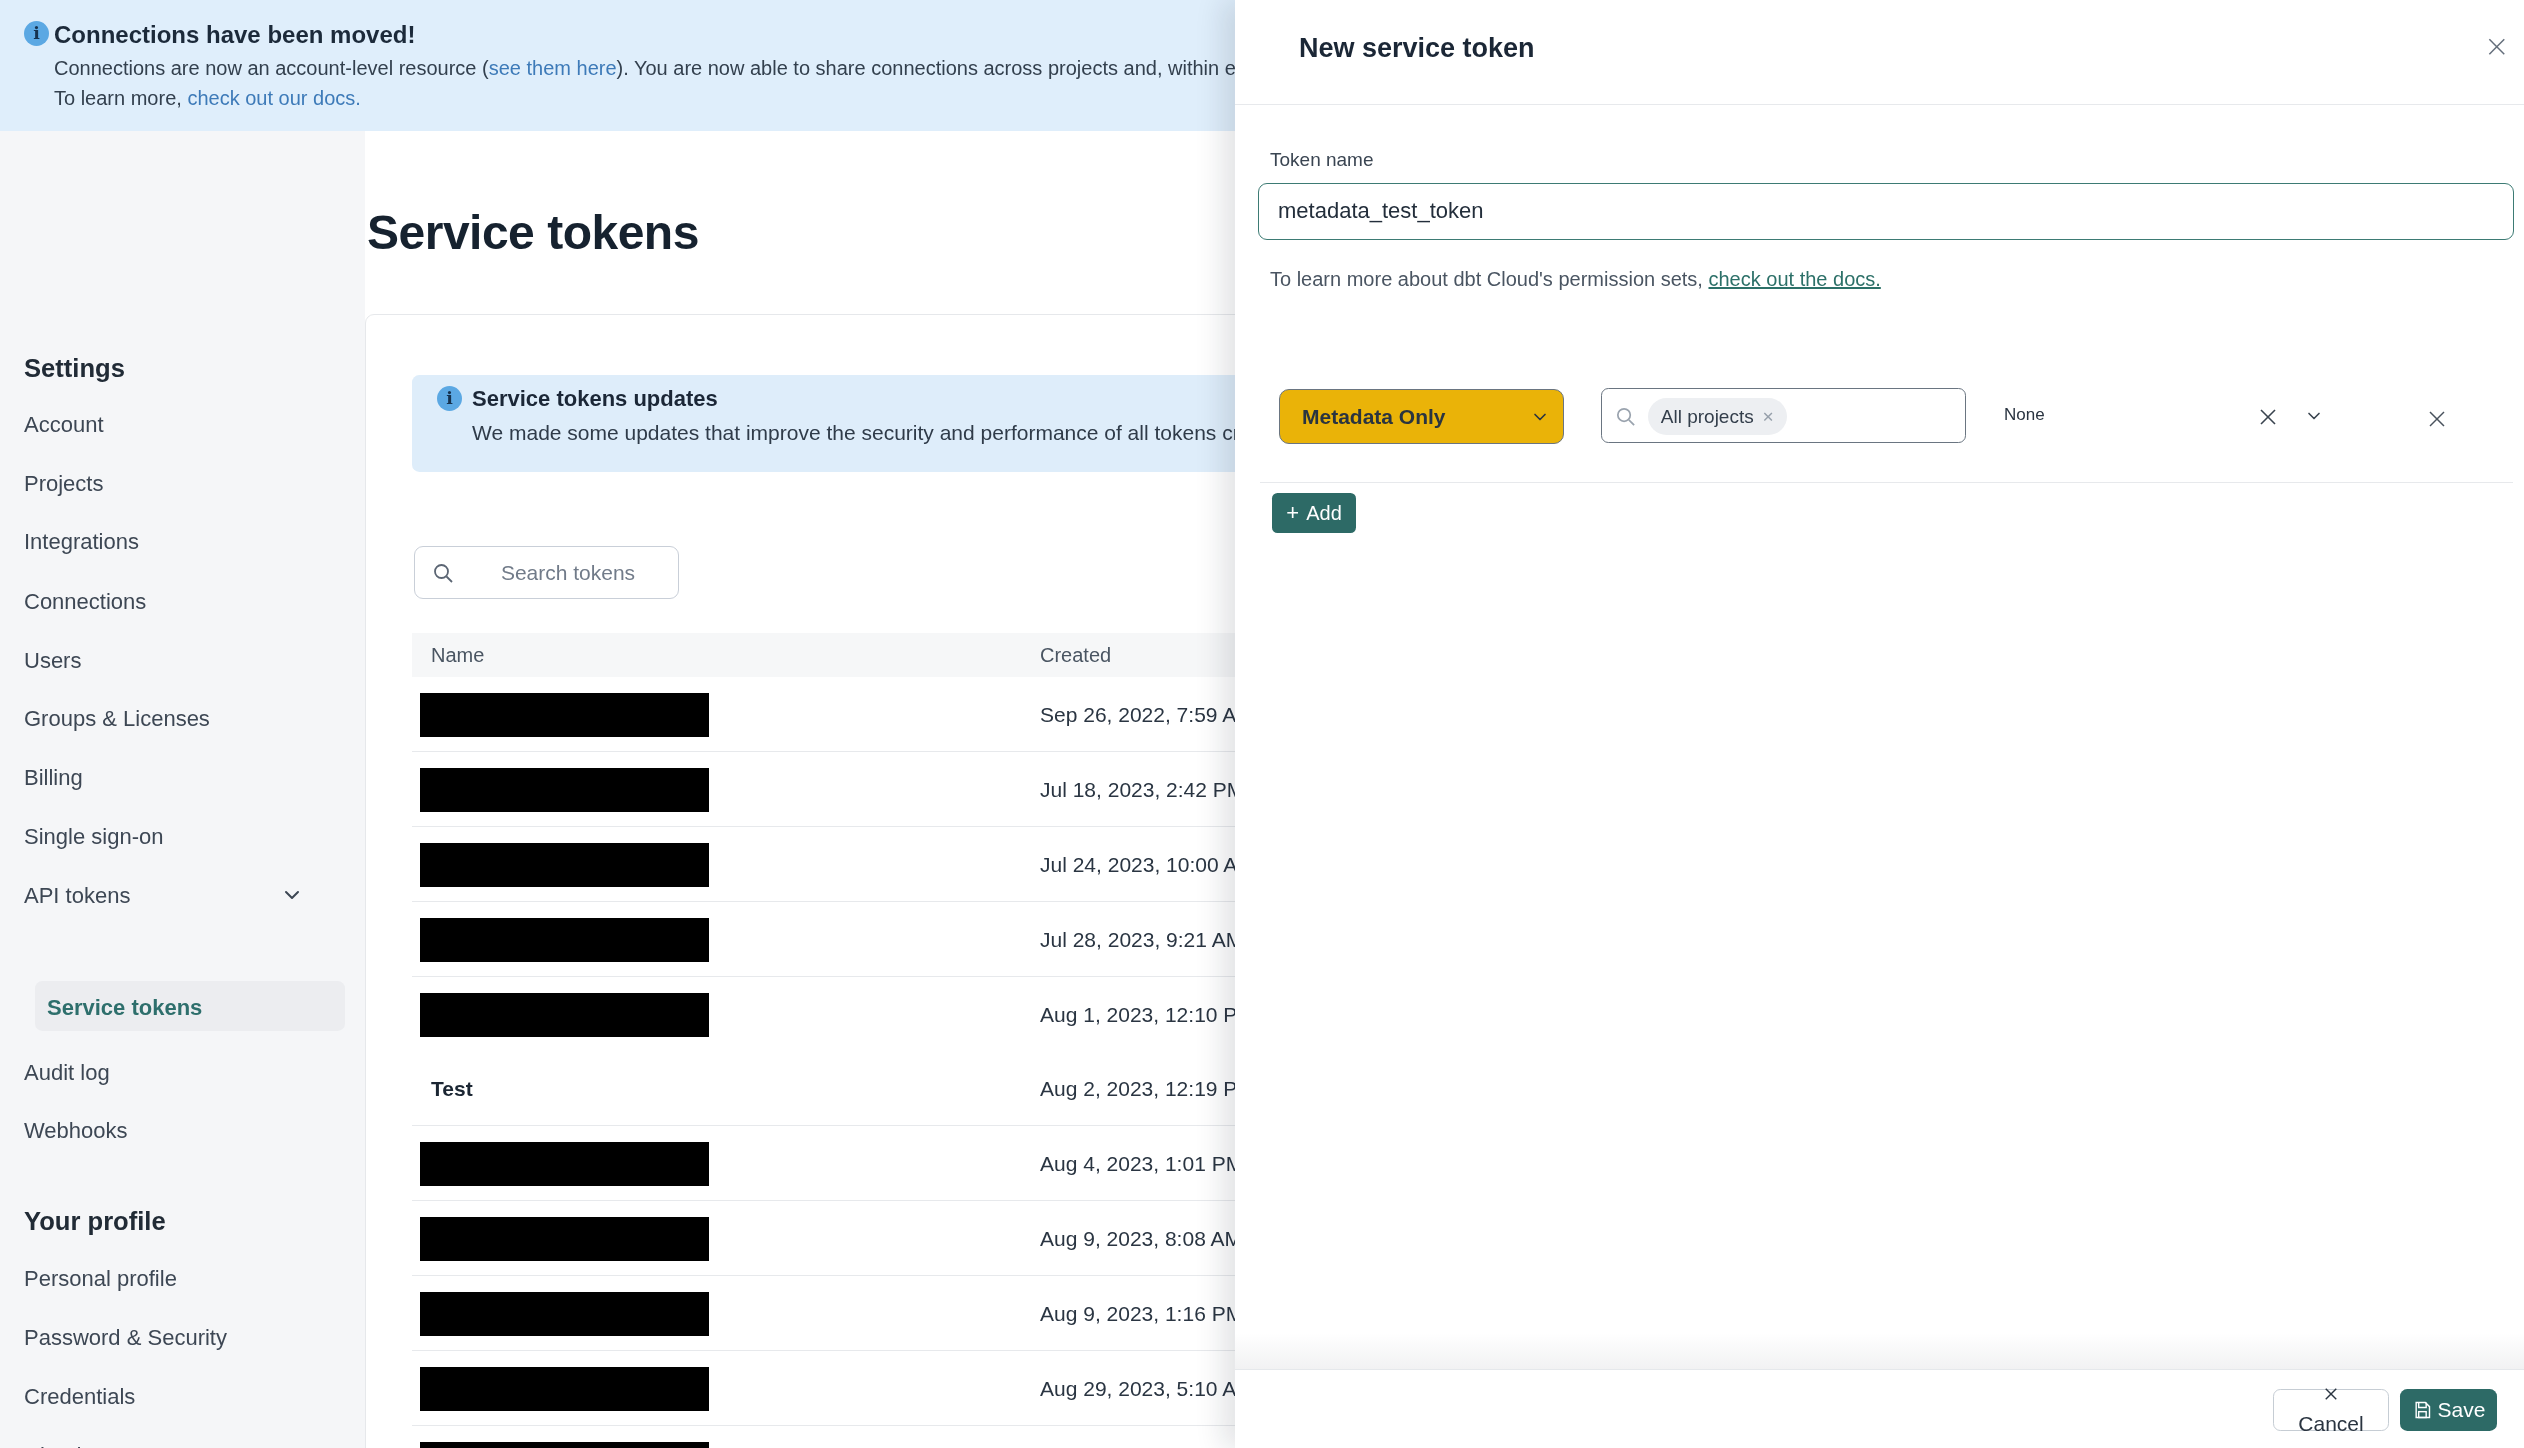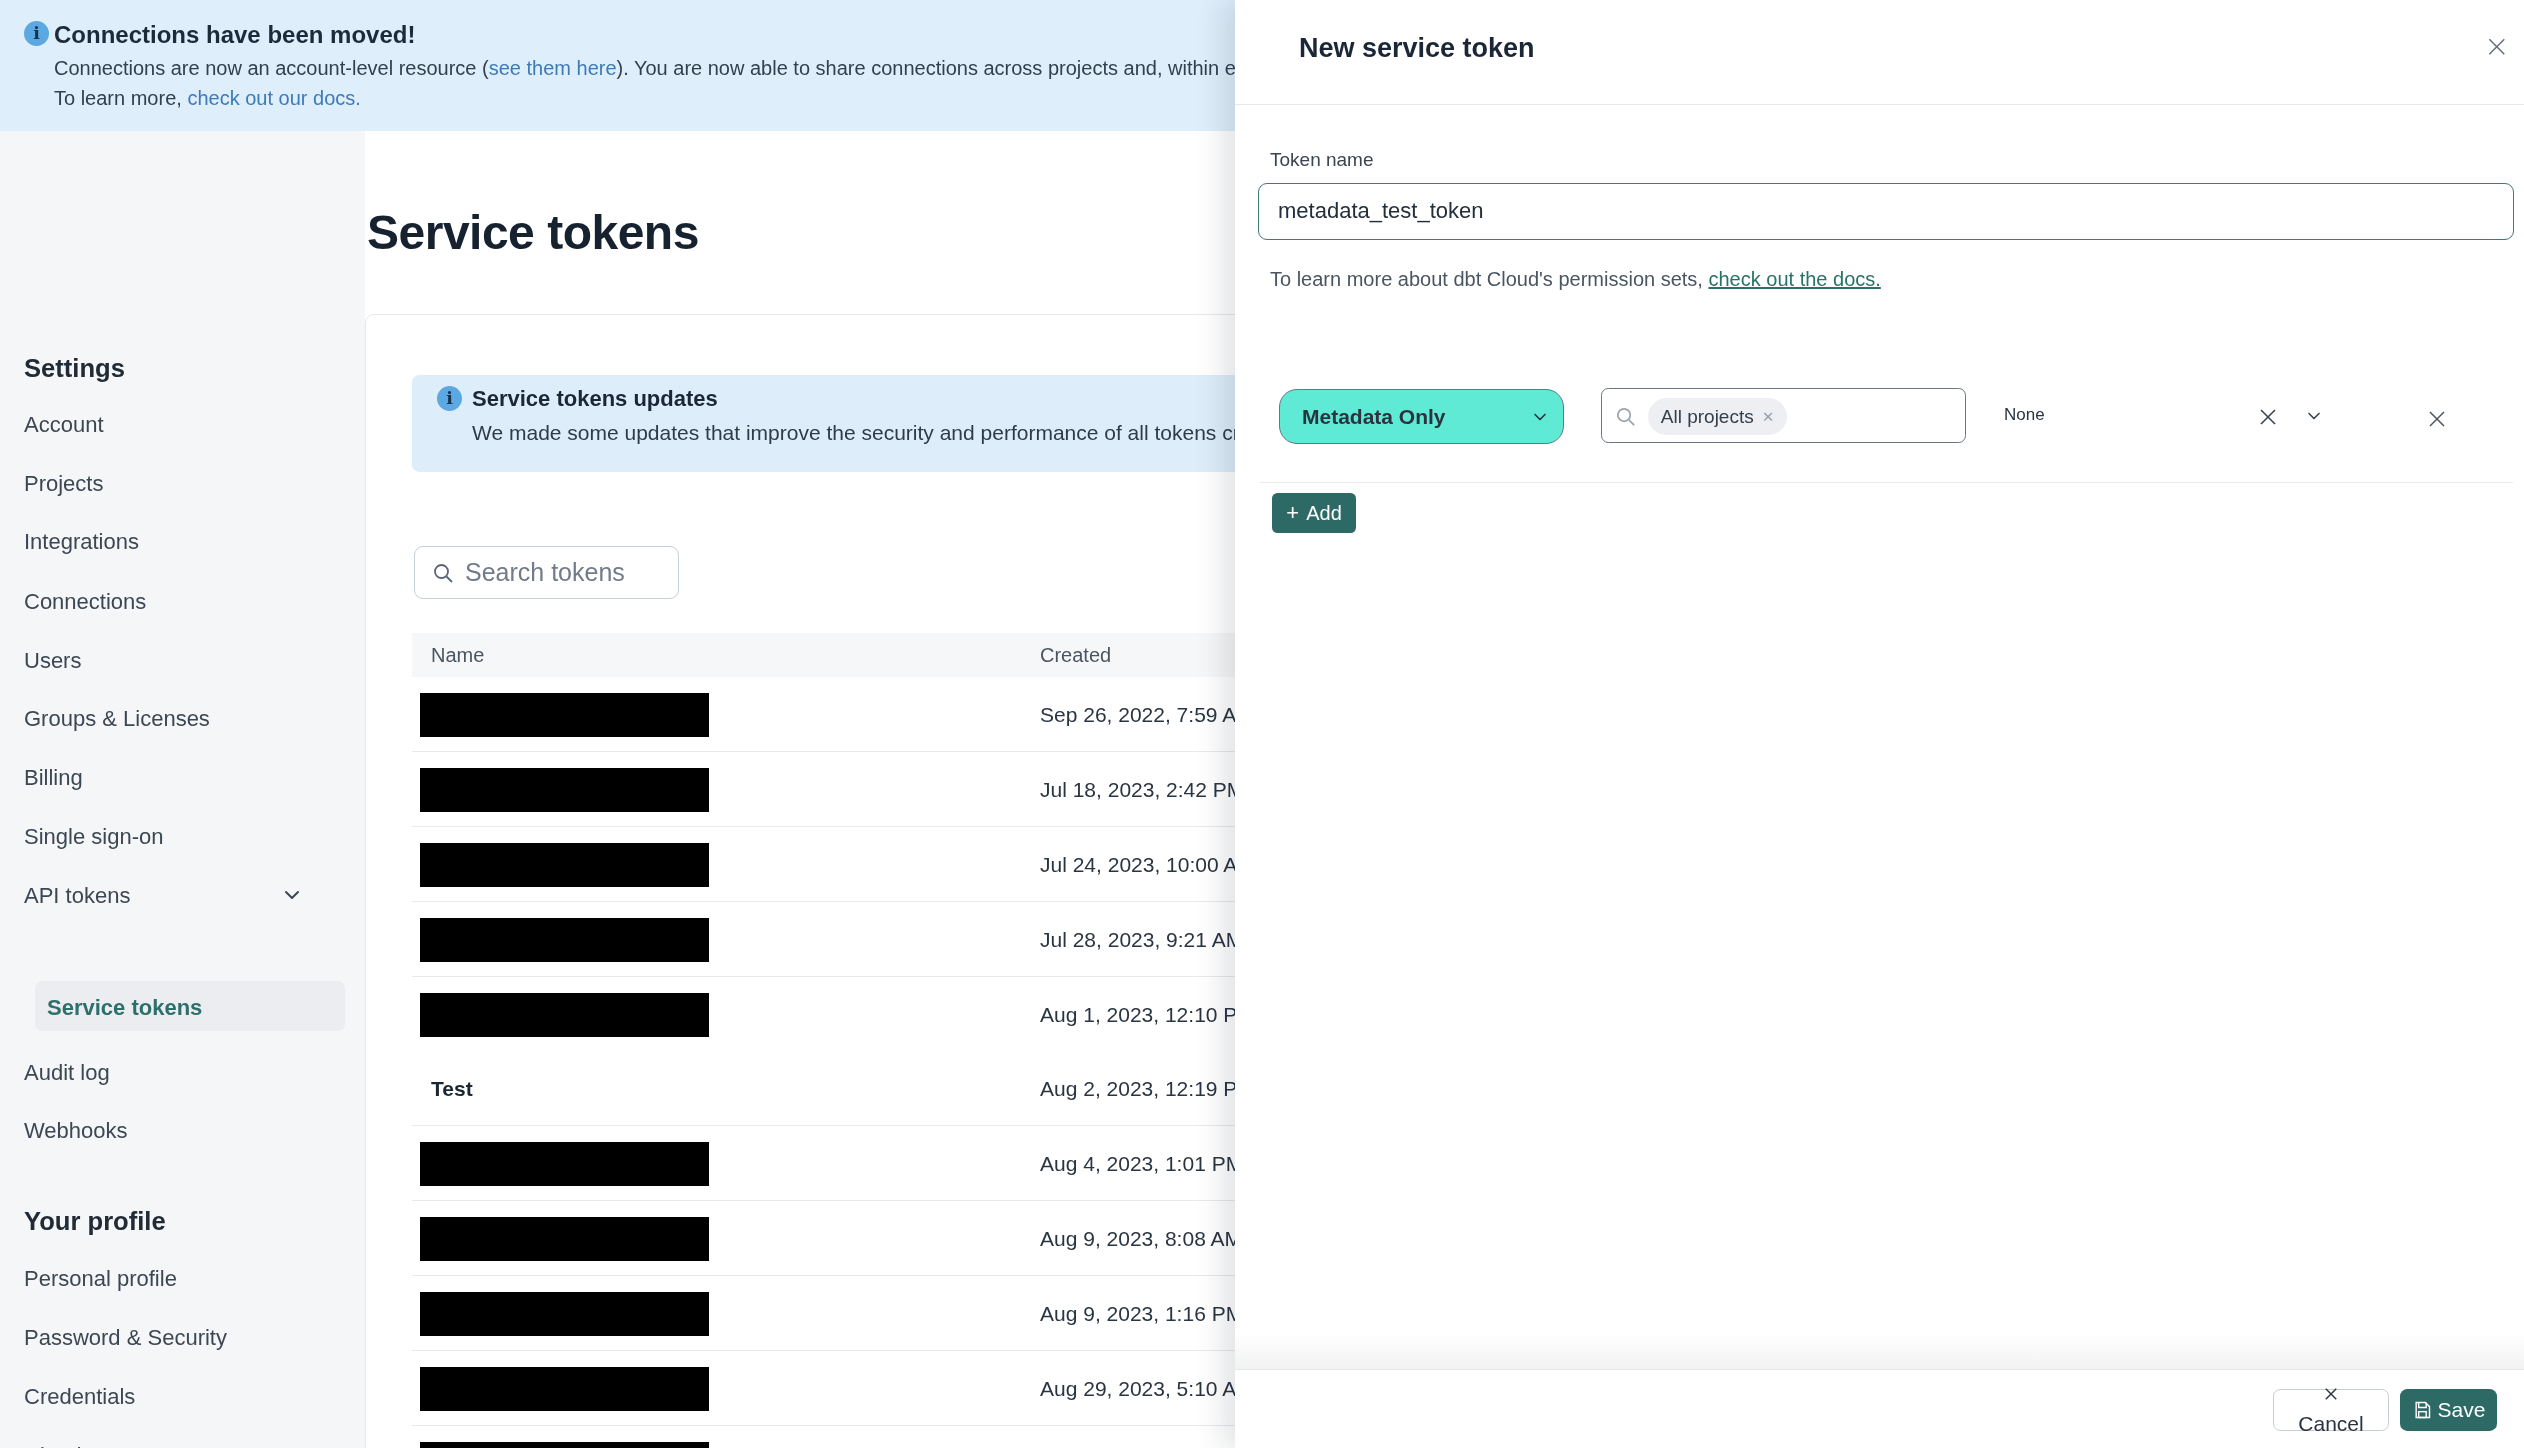--- a/index.html
+++ b/index.html
@@ -28,21 +28,21 @@
   
   .main-title { position:absolute; left:367px; top:205px; font-size:48px; font-weight:bold; color:#16222F; letter-spacing:-0.5px; }
   .card { position:absolute; left:365px; top:314px; width:1462px; height:1279px;
     background:#ffffff; border:0.9px solid #E6E8EB; border-radius:9px; }
   .alert { position:absolute; left:412px; top:375px; width:1480px; height:97px; background:#DEEDFA; border-radius:7.3px; }
   .alert-title { position:absolute; left:472px; top:386px; font-size:22px; font-weight:bold; color:#1B2737; }
   .alert-body { position:absolute; left:472px; top:421px; font-size:21px; color:#2F3B49; white-space:nowrap; }
   .search-box { position:absolute; left:414px; top:546px; width:265px; height:53px;
     border:0.9px solid #C9CFD8; border-radius:9px; background:#fff; }
   .search-box input { position:absolute; left:50px; top:0; width:206px; height:51px; border:0; outline:0;
-    font-family:"Liberation Sans", sans-serif; font-size:25px; color:#4d7c0f; background:transparent; }
+    font-family:"Liberation Sans", sans-serif; font-size:21px; color:#4d7c0f; background:transparent;text-align:center; }
   .search-box input::placeholder { color:#717B89; opacity:1; }
   .sicon { position:absolute; left:16.4px; top:13.7px; width:24px; height:24px; color:#5B6573; }
 
   .thead { position:absolute; left:412px; top:633px; width:1370px; height:44px; background:#F6F7F8; }
   .th { position:absolute; top:11px; font-size:20px; color:#4A5562; }
   .trow { position:absolute; left:412px; width:1370px; height:75px; border-bottom:0.9px solid #E7E9EC; background:#fff; cursor:pointer; }
   .bar { position:absolute; left:8.2px; top:15.5px; width:289px; height:44px; background:#000; }
   .row-name { position:absolute; left:19px; top:25.6px; font-size:21px; font-weight:bold; color:#1B2633; }
   .created { position:absolute; left:628px; top:25.6px; font-size:21px; color:#2A3542; white-space:nowrap; }
   .sliver { position:absolute; left:412px; top:1426px; width:1370px; height:23px; overflow:hidden; }
@@ -58,21 +58,21 @@
     border:1.8px solid #3D7B74; border-radius:9px; background:#fff; }
   .token-input input { position:absolute; left:19px; top:0; width:1215px; height:53px; border:0; outline:0;
     font-family:"Liberation Sans", sans-serif; font-size:22px; color:#232E3B; background:transparent; }
   .help { position:absolute; left:35px; top:268px; font-size:20px; color:#4A5562; white-space:nowrap; }
   .lnk-teal { color:#2C7068; text-decoration:underline; cursor:pointer; }
 
   .grid-head { position:absolute; left:24px; top:318px; width:1255px; height:38px; background:#F6F7F8; }
   .gh { position:absolute; top:9px; font-size:19px; font-weight:bold; color:#414C59; }
 
   .perm-select { position:absolute; left:44px; top:389px; width:285px; height:55px;
-    border:1.4px solid #6A7581; border-radius:18px; background:#5eead4; cursor:pointer; }
+    border:1.4px solid #6A7581; border-radius:10px; background:#eab308; cursor:pointer; }
   .perm-select .val { position:absolute; left:22px; top:14.6px; font-size:21px; font-weight:bold; color:#2A3440; }
   .perm-select .chev { position:absolute; right:12.8px; top:17.4px; width:20px; height:20px; color:#2A3440; }
 
   .proj-select { position:absolute; left:366px; top:388px; width:365px; height:55px;
     border:1.4px solid #6A7581; border-radius:7.3px; background:#fff; cursor:pointer; }
   .proj-select .sicon2 { position:absolute; left:12px; top:15.5px; width:23px; height:23px; color:#9AA3AE; }
   .chip { position:absolute; left:46px; top:9px; height:37px; background:#EDEFF2; border-radius:913px;
     padding:0 12.8px; display:flex; align-items:center; gap:8.2px; }
   .chip .txt { font-size:19px; color:#333E4B; }
   .chip .x { font-size:14.6px; color:#97A0AB; cursor:pointer; }

